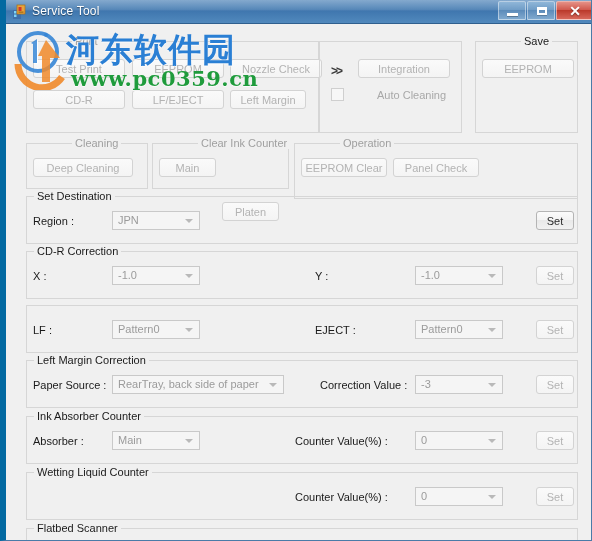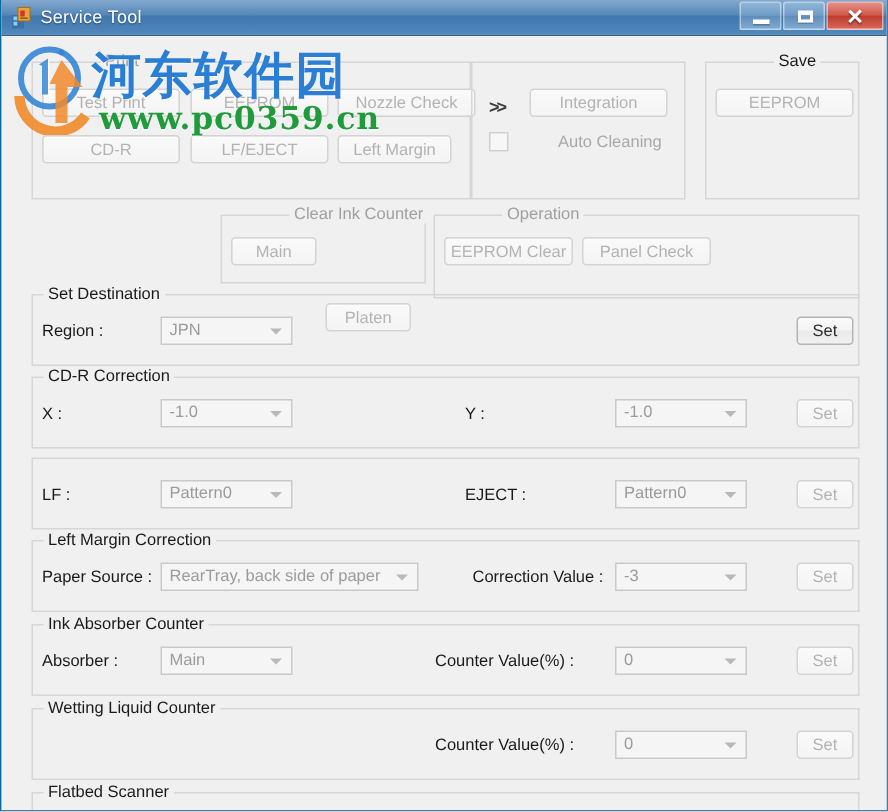--- a/index.html
+++ b/index.html
@@ -15,21 +15,21 @@
     background: #f0f0f0;
   }
 
   
   #window {
     position: relative;
     width: 592px;
     height: 541px;
     box-sizing: border-box;
     background: #f0f0f0;
-    border-left: 1px solid #0369a1;
+    border-left: 6px solid #0369a1;
     border-right: 1px solid #4a7ba8;
     border-bottom: 1px solid #4a7ba8;
     overflow: hidden;
   }
 
   
   #titlebar {
     position: absolute;
     left: 0; top: 0;
     width: 592px;
@@ -309,20 +309,24 @@
         <span class="chk-box"></span>
         <span class="chk-label">Auto Cleaning</span>
       </div>
     </div>
 
     <div class="group disabled" style="left:469px; top:17px; width:103px; height:92px;">
       <span class="legend" style="color:#1a1a1a;">Save</span>
       <div class="btn disabled" style="left:6px; top:17px; width:92px; height:19px;">EEPROM</div>
     </div>
 
+    <div class="group disabled" style="left:20px; top:119px; width:122px; height:46px;">
+      <span class="legend">Cleaning</span>
+      <div class="btn disabled" style="left:6px; top:14px; width:100px; height:19px;">Deep Cleaning</div>
+    </div>
 
     <div class="group disabled" style="left:146px; top:119px; width:137px; height:46px;">
       <span class="legend">Clear Ink Counter</span>
       <div class="btn disabled" style="left:6px; top:14px; width:57px; height:19px;">Main</div>
       <div class="btn disabled" style="left:69px; top:14px; width:57px; height:19px;margin-top:44px;">Platen</div>
     </div>
 
     <div class="group disabled" style="left:288px; top:119px; width:284px; height:56px;">
       <span class="legend">Operation</span>
       <div class="btn disabled" style="left:98px; top:14px; width:86px; height:19px;">Panel Check</div>

